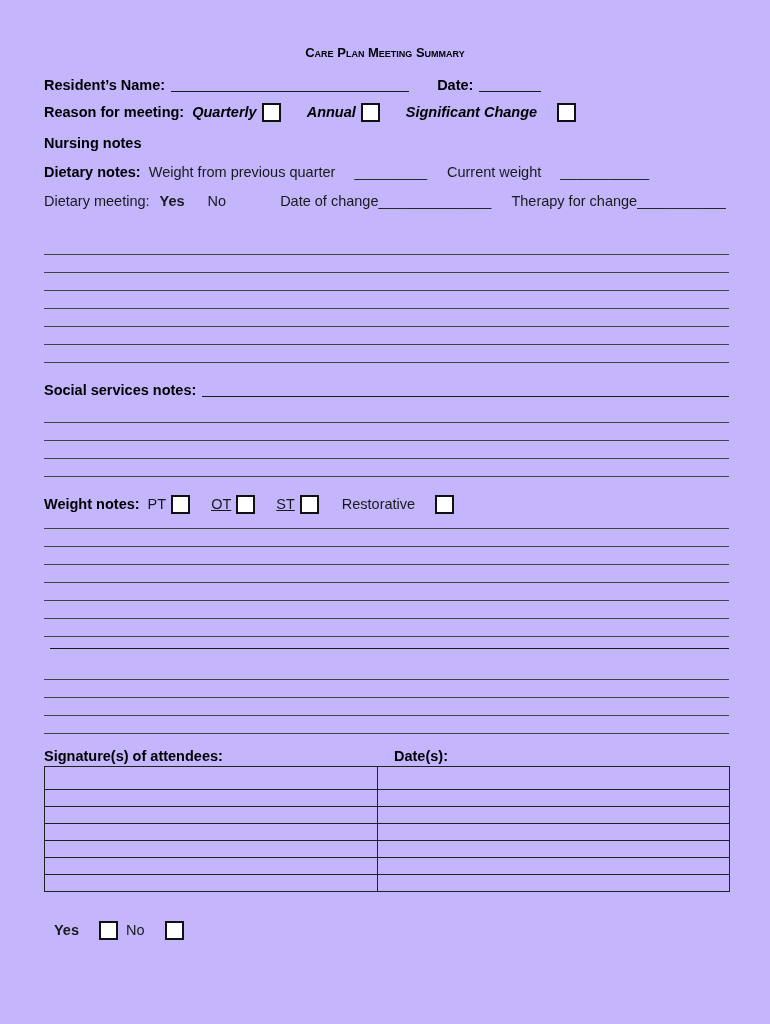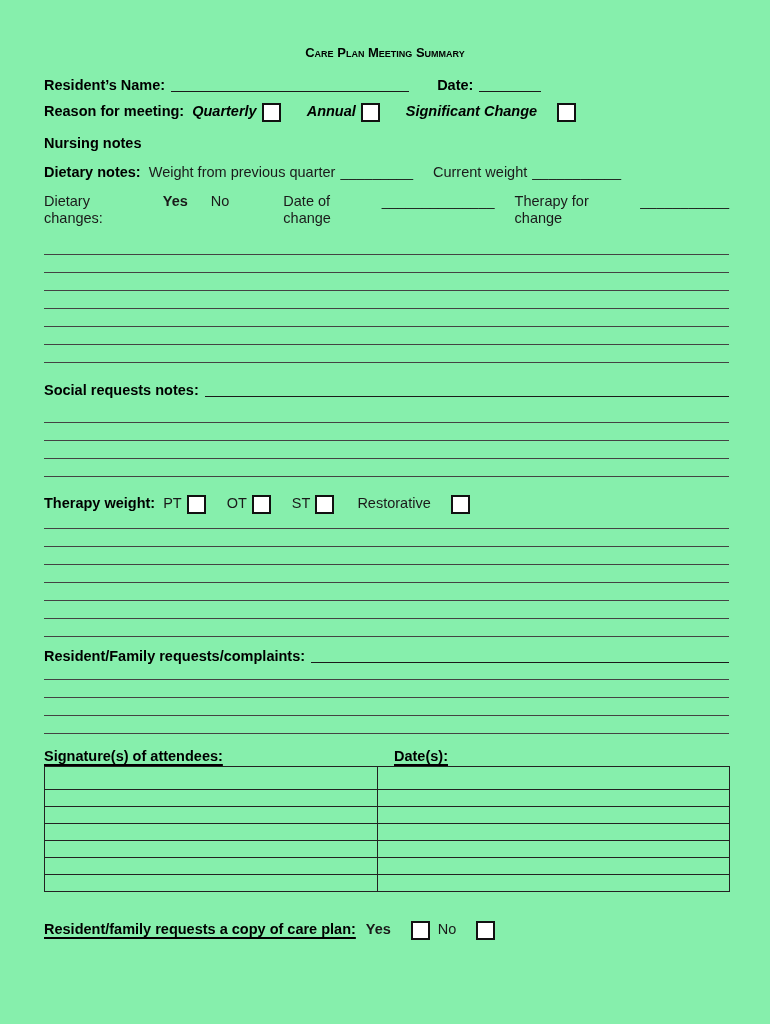--- a/index.html
+++ b/index.html
@@ -1,45 +1,45 @@
 <!DOCTYPE html>
 <html><head>
 <meta charset="utf-8">
 <style>
   html, body { margin: 0; padding: 0; background: #ffffff; }
   .page {
     position: relative;
     width: 770px;
     height: 1024px;
-    background: #86efac;
+    background: #c4b5fd;
     font-family: "Liberation Sans", sans-serif;
     font-size: 14.5px;
     color: #1a1a1a;
     overflow: hidden;
   }
   .title {
     position: absolute;
     top: 45px; left: 0; right: 0;
     text-align: center;
     font-weight: 700;
     font-variant: small-caps;
     font-size: 13px;
     color: #000;
   }
   .row {
     position: absolute;
     left: 44px;
     width: 685px;
     display: flex;
-    align-items: flex-start;
+    align-items: flex-end;
     line-height: 1.15;
   }
   .b  { font-weight: 700; color: #000; }
   .bi { font-weight: 700; font-style: italic; color: #000; }
-  .u  { text-decoration: underline; text-decoration-thickness: 1.5px; text-underline-offset: 3px; }
+  .u  { text-decoration-thickness: 1.5px; text-underline-offset: 3px; }
   .uline {
     height: 0;
     border-bottom: 1.6px solid #1a1a1a;
     margin: 0 0 2px 6px;
     align-self: flex-end;
   }
   .fill {
     flex: 1;
     height: 0;
     border-bottom: 1.6px solid #1a1a1a;
@@ -74,25 +74,25 @@
     width: 686px;
     border-collapse: collapse;
   }
   .sig-table td {
     border: 1.2px solid #222;
     height: 16px;
     padding: 0;
   }
   .sig-table tr:first-child td { height: 22px; }
   .sig-table { border: 1.6px solid #000; }
-  .ml5  { margin-left: 5px; }
+  .ml5  { margin-left: 19px; }
   .ml6  { margin-left: 20px; }
   .ml8  { margin-left: 8px; }
   .ml10 { margin-left: 10px; font-weight: bold; }
-  .ml21 { margin-left: 21px; }
+  .ml21 { margin-left: 21px; text-decoration: underline; }
   .ml23 { margin-left: 23px; }
   .ml26 { margin-left: 26px; }
   .ml38 { margin-left: 54px; }
 </style>
 </head>
 <body>
 
 <div class="page">
 
   <div class="title">Care Plan Meeting Summary</div>
@@ -120,54 +120,54 @@
 
   <div class="row" style="top:164px">
     <span class="b">Dietary notes:</span>
     <span class="ml8">Weight from previous quarter</span>
     <span class="ml5">_________</span>
     <span class="ml6">Current weight</span>
     <span class="ml5">___________</span>
   </div>
 
   <div class="row" style="top:193px">
-    <span>Dietary changes:</span>
+    <span>Dietary meeting:</span>
     <span class="ml10">Yes</span>
     <span class="ml23">No</span>
     <span class="ml38">Date of change</span>
     <span>______________</span>
     <span class="ml6">Therapy for change</span>
     <span>___________</span>
   </div>
 
 
   <div class="rules" style="top:254px">
     <div class="rule"></div>
     <div class="rule"></div>
     <div class="rule"></div>
     <div class="rule"></div>
     <div class="rule"></div>
     <div class="rule"></div>
     <div class="rule"></div>
   </div>
 
   <div class="row" style="top:382px">
-    <span class="b">Social requests notes:</span>
+    <span class="b">Social services notes:</span>
     <span class="fill"></span>
   </div>
 
   <div class="rules" style="top:422px">
     <div class="rule"></div>
     <div class="rule"></div>
     <div class="rule"></div>
     <div class="rule"></div>
   </div>
 
   <div class="row" style="top:495px">
-    <span class="b">Therapy weight:</span>
+    <span class="b">Weight notes:</span>
     <span class="ml8">PT</span>
     <span class="cb"></span>
     <span class="ml21">OT</span>
     <span class="cb"></span>
     <span class="ml21">ST</span>
     <span class="cb"></span>
     <span class="ml23">Restorative</span>
     <span class="cb ml6"></span>
   </div>
 
@@ -175,21 +175,20 @@
     <div class="rule"></div>
     <div class="rule"></div>
     <div class="rule"></div>
     <div class="rule"></div>
     <div class="rule"></div>
     <div class="rule"></div>
     <div class="rule"></div>
   </div>
 
   <div class="row" style="top:648px">
-    <span class="b">Resident/Family requests/complaints:</span>
     <span class="fill"></span>
   </div>
 
   <div class="rules" style="top:679px">
     <div class="rule"></div>
     <div class="rule"></div>
     <div class="rule"></div>
     <div class="rule"></div>
   </div>
 
@@ -229,20 +228,19 @@
           <td></td>
         </tr>
       <tr>
           <td></td>
           <td></td>
         </tr>
     </tbody>
   </table>
 
   <div class="row" style="top:921px">
-    <span class="b u">Resident/family requests a copy of care plan:</span>
     <span class="ml10">Yes</span>
     <span class="cb ml6"></span>
     <span class="ml8">No</span>
     <span class="cb ml6"></span>
   </div>
 
 </div>
 
 </body></html>

